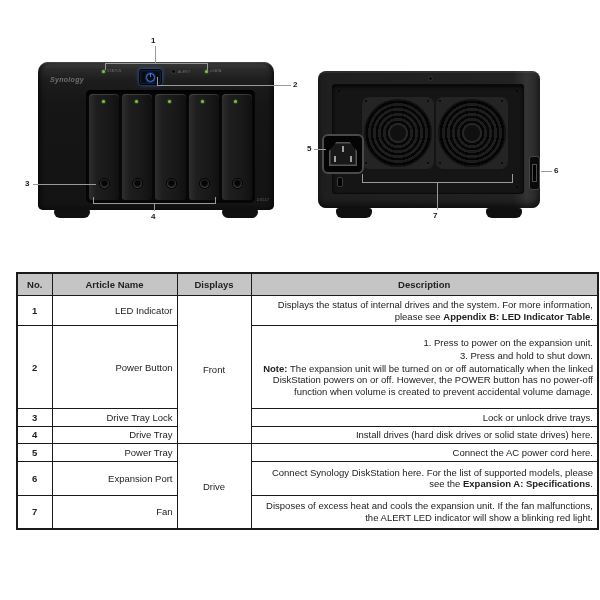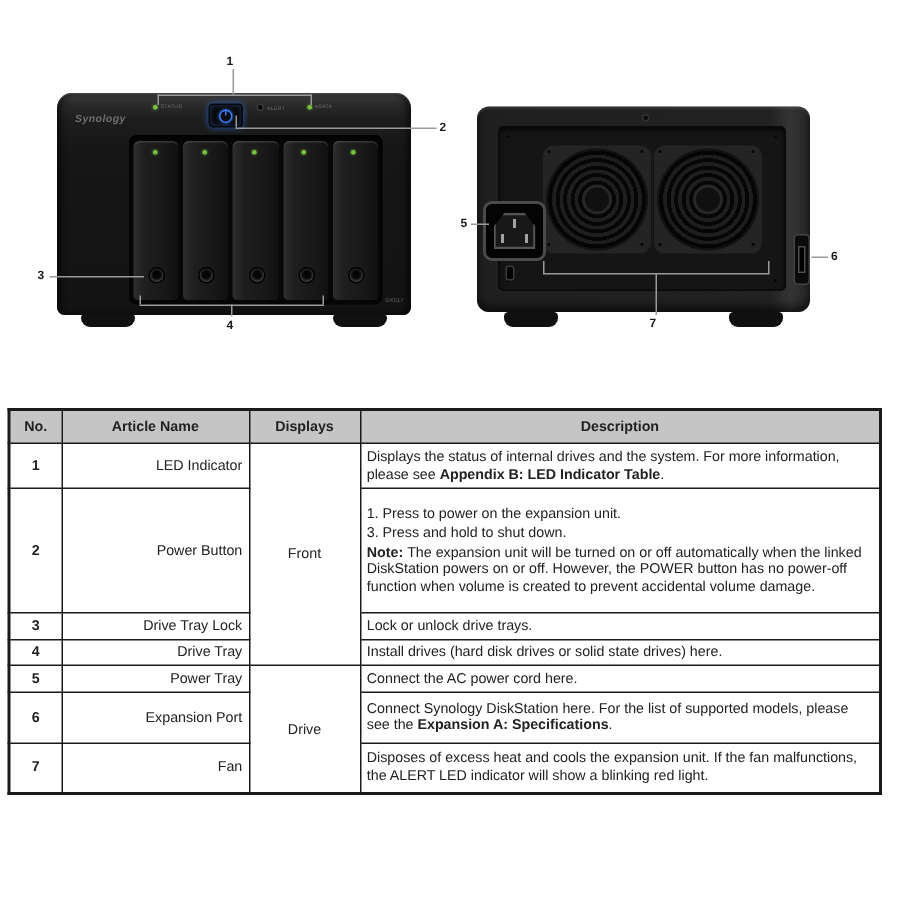--- a/index.html
+++ b/index.html
@@ -70,30 +70,30 @@
   .pin.r{right:5px;bottom:4px;width:2px;height:6px;}
   .kensington{position:absolute;left:19px;top:106px;width:4px;height:8px;background:#000;border:1px solid #3c3c3c;border-radius:2px;}
   .exp-port{position:absolute;left:211px;top:85px;width:11px;height:34px;background:#0a0a0a;border:1px solid #454545;
     border-radius:3px;box-sizing:border-box;}
   .exp-port::after{content:"";position:absolute;left:2px;top:7px;width:5px;height:18px;background:#000;box-shadow:inset 0 0 0 1px #4e4e4e;}
   .bd-topscrew{position:absolute;left:110px;top:5px;width:3px;height:3px;border-radius:50%;background:#0a0a0a;border:1px solid #333;}
   .back-device .foot.l{left:18px;bottom:0;width:36px;height:10px;}
   .back-device .foot.r{right:18px;bottom:0;width:36px;height:10px;}
 
   
-  .spec-table{position:absolute;left:5px;top:272px;z-index:20;border-collapse:collapse;table-layout:fixed;
+  .spec-table{position:absolute;left:16px;top:272px;z-index:20;border-collapse:collapse;table-layout:fixed;
     width:558px;font-size:9.5px;color:#222;}
   .spec-table th,.spec-table td{border:1px solid #1a1a1a;padding:1px 4px;vertical-align:middle;}
   .spec-table{border:2px solid #1a1a1a;}
   .spec-table th{background:#c5c5c5;font-weight:700;height:17px;font-size:9.5px;padding:2px;}
   .col-no{width:35px;} .col-name{width:125px;} .col-loc{width:74px;} .col-desc{width:347px;}
   .td-no{text-align:center;font-weight:700;}
   .td-name{text-align:right;}
   .td-loc{text-align:center;}
-  .td-desc{text-align:left;line-height:11.5px;margin-top:18px;}
+  .td-desc{text-align:right;line-height:11.5px;margin-top:18px;}
   .td-desc .para{margin:1.5px 0;}
   tr.r1{height:30px;} tr.r2{height:83px;} tr.r3{height:16px;} tr.r4{height:17px;}
   tr.r5{height:17px;} tr.r6{height:34px;} tr.r7{height:34px;}
 </style>
 </head>
 <body>
 
 <div id="stage">
 
   <div class="front-device">

